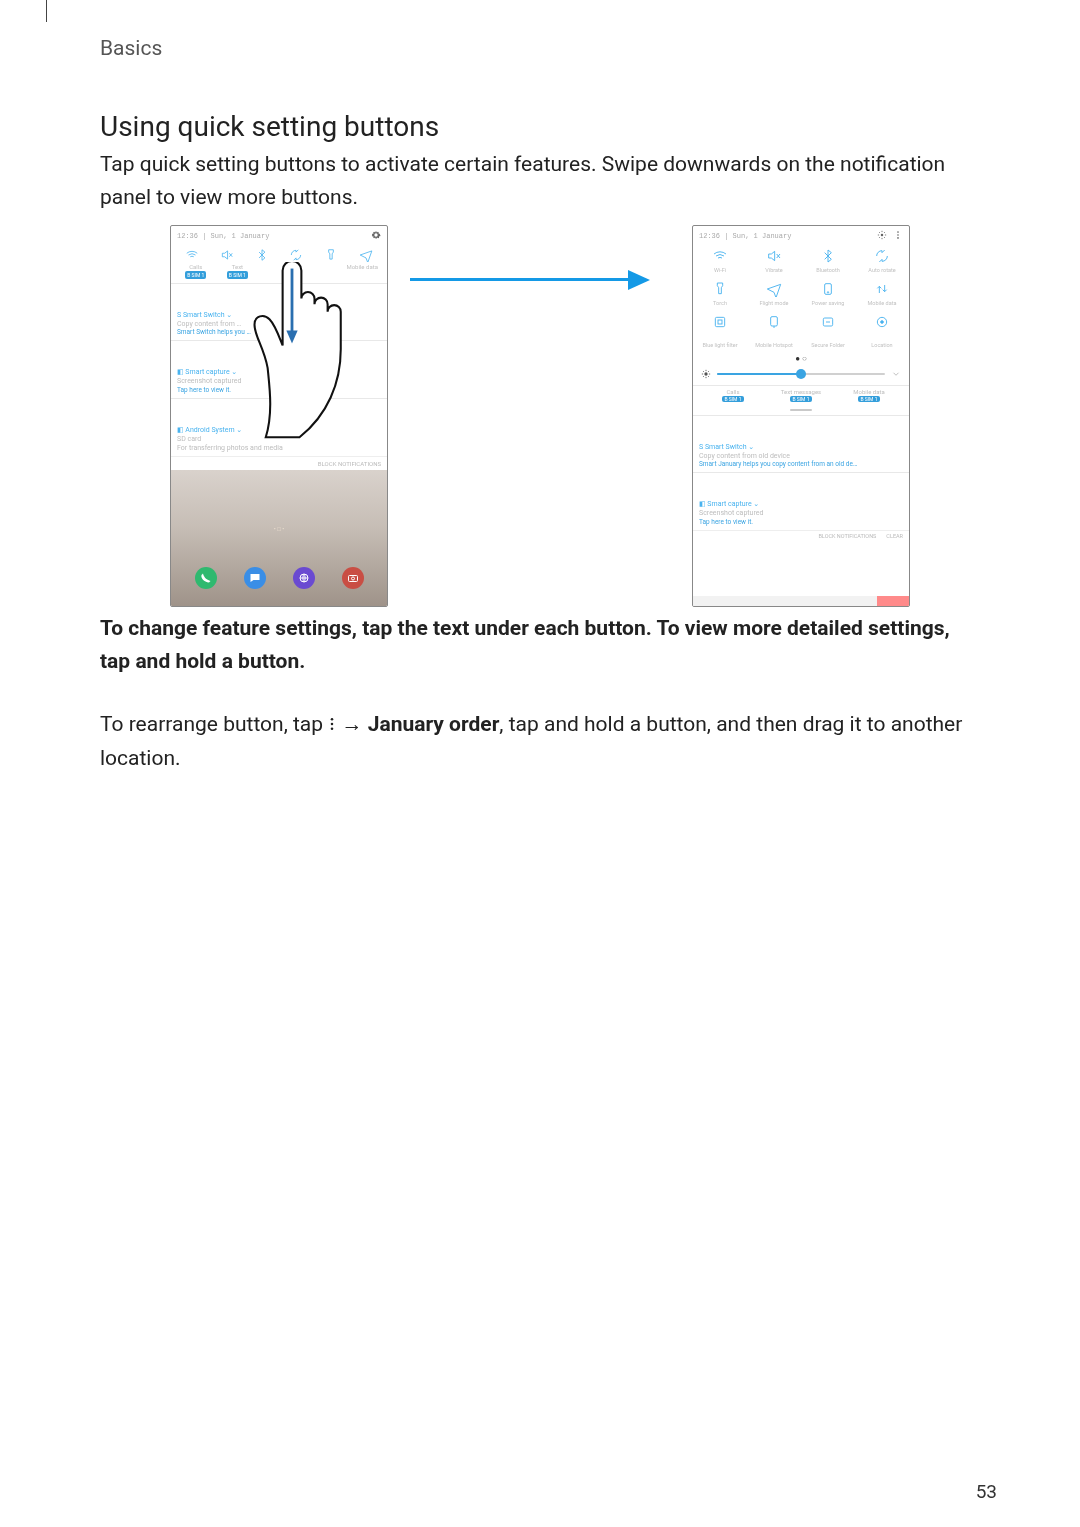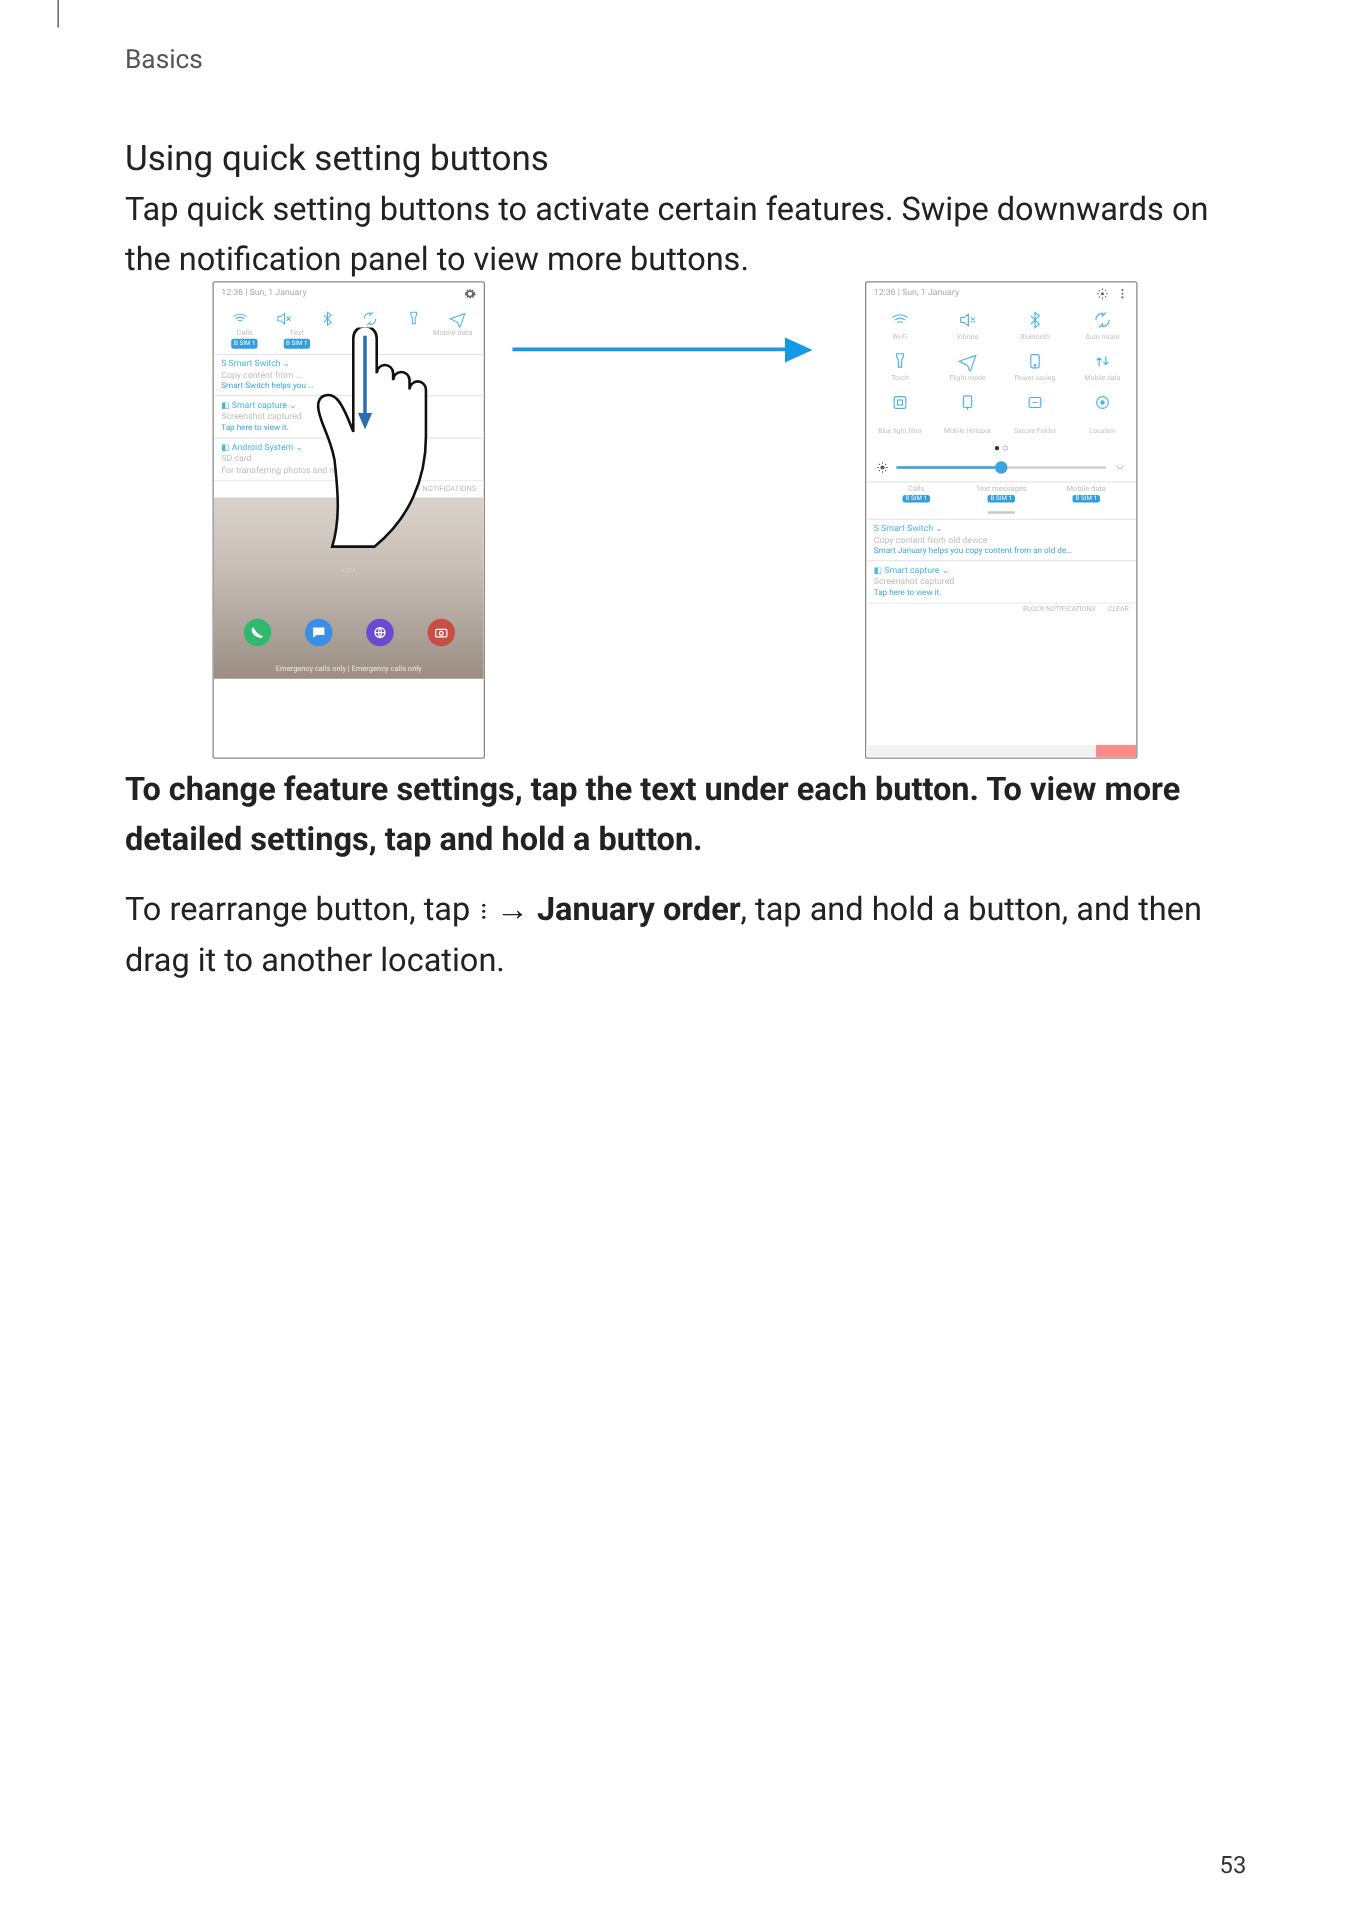--- a/index.html
+++ b/index.html
@@ -35,21 +35,21 @@
     position: absolute;
     left: 100px;
     top: 110px;
     font-size: 28px;
     font-weight: 400;
     color: #222;
   }
   .body-text {
     position: absolute;
     left: 100px;
-    font-size: 26px;
+    font-size: 21px;
     line-height: 1.55;
     color: #222;
   }
   .p1 { top: 148px; width: 870px; }
 
   
   .figure {
     position: absolute;
     left: 170px;
     top: 225px;
@@ -94,23 +94,24 @@
     width: 0;
     height: 0;
     border-left: 22px solid #1499e6;
     border-top: 10px solid transparent;
     border-bottom: 10px solid transparent;
   }
 
   
   .status-row {
     display: flex;
-    align-items: flex-start;
+    align-items: center;
     padding: 4px 6px 2px 6px;
     color: #aaa;
+    font-family: Liberation Mono, monospace;
   }
   .status-row .time { flex: 1; }
   .gear-svg, .dots-svg { width: 10px; height: 10px; fill: #666; }
 
   .qs-row {
     display: flex;
     justify-content: space-around;
     padding: 4px 4px 2px 4px;
   }
   .qs-ico {
@@ -125,20 +126,21 @@
     color:#c2c2c2;
     padding: 0 4px 4px;
   }
   .qs-labels-row > div { flex:1; line-height:1.1; }
   .sim-pill { display:inline-block; background:#339edb; color:#fff; border-radius:2px; padding:0 2px; font-size:5px; line-height:8px; }
 
   .divider { border-top:1px solid #e8e8e8; }
 
   .notif {
     padding: 3px 6px 4px 6px;
+    margin-top: 24px;
   }
   .notif .top-line { color:#49b3ef; font-size:7px; }
   .notif .mid { color:#bdbdbd; font-size:7px; margin-top:1px; }
   .notif .sub { color:#3aa4e2; font-size:6.5px; margin-top:0.5px; }
   .block-row { text-align:right; color:#bbb; font-size:6px; padding:3px 6px; border-top:1px solid #eee; }
 
   
   .left-app-tray {
     background: linear-gradient(#d9d2cc 0%, #c6bdb5 40%, #9a8e84 100%);
     height: 145px;

